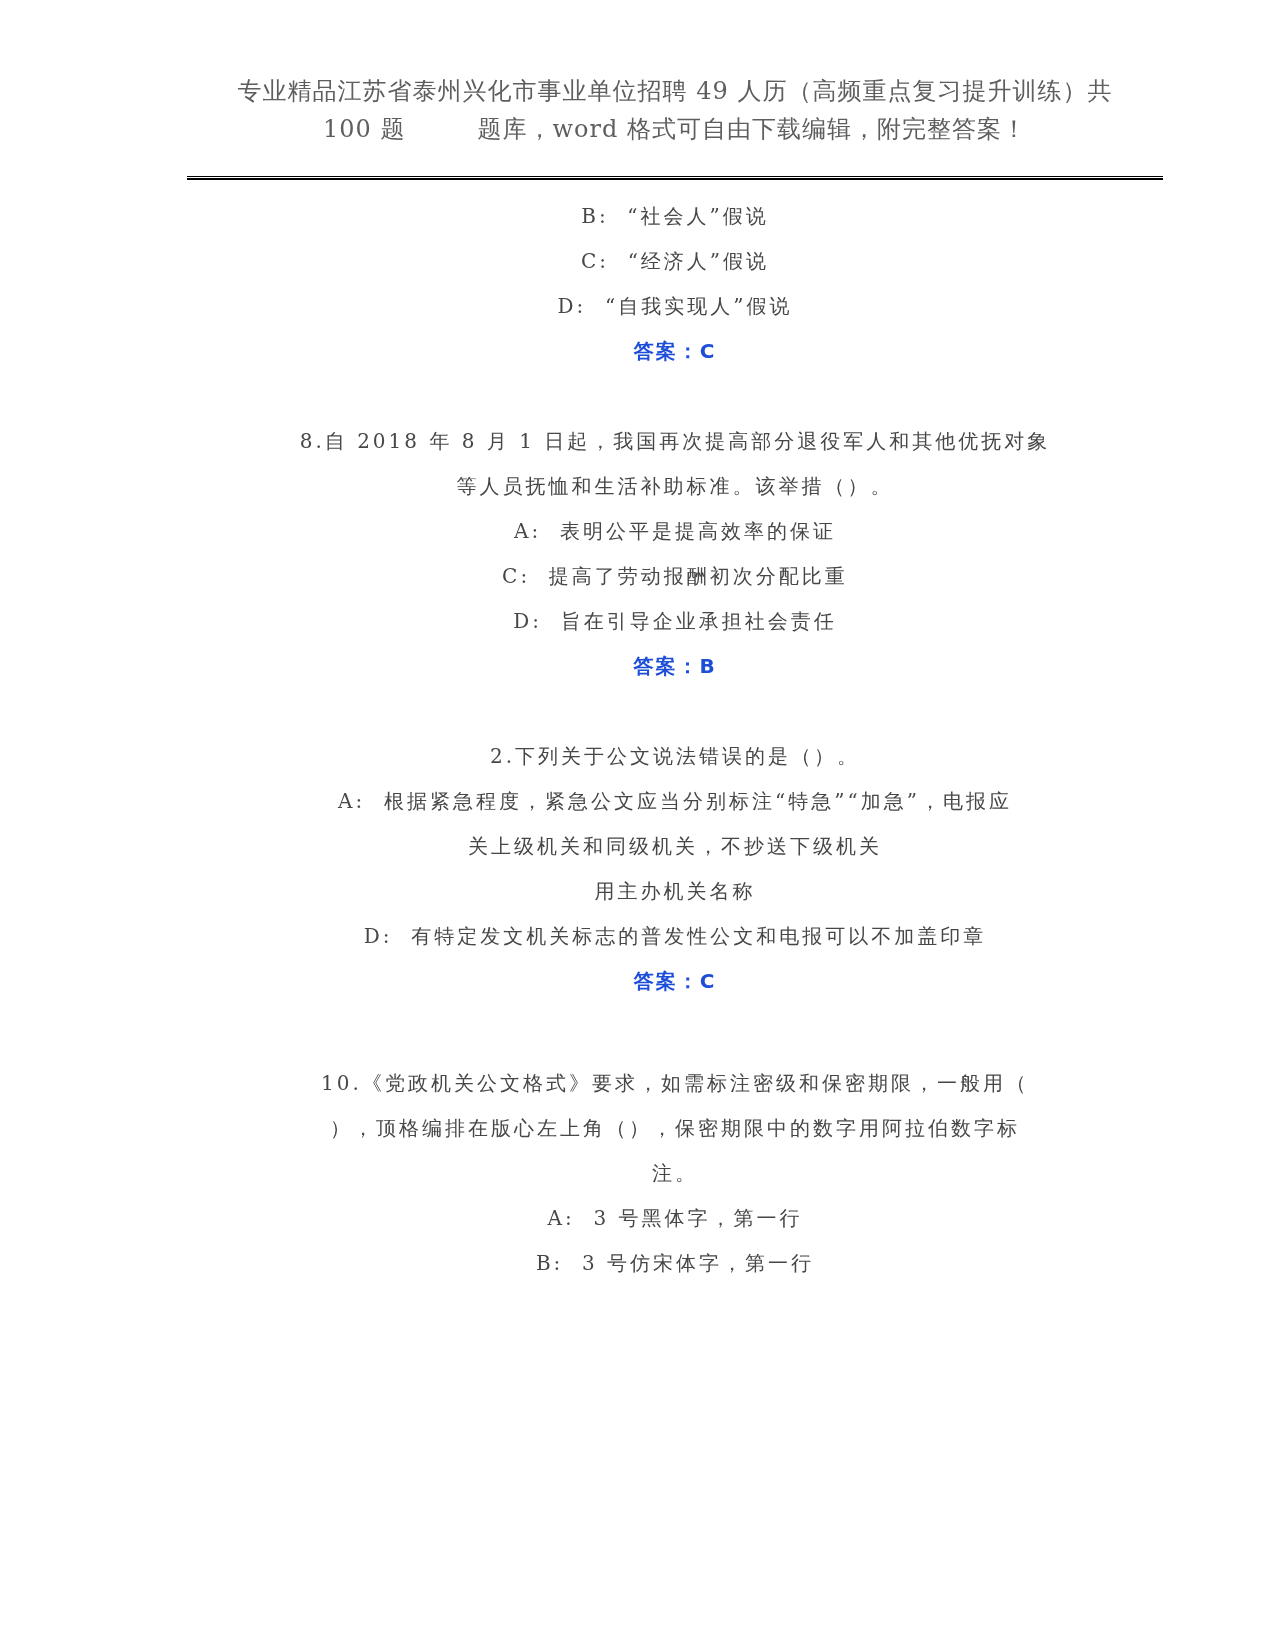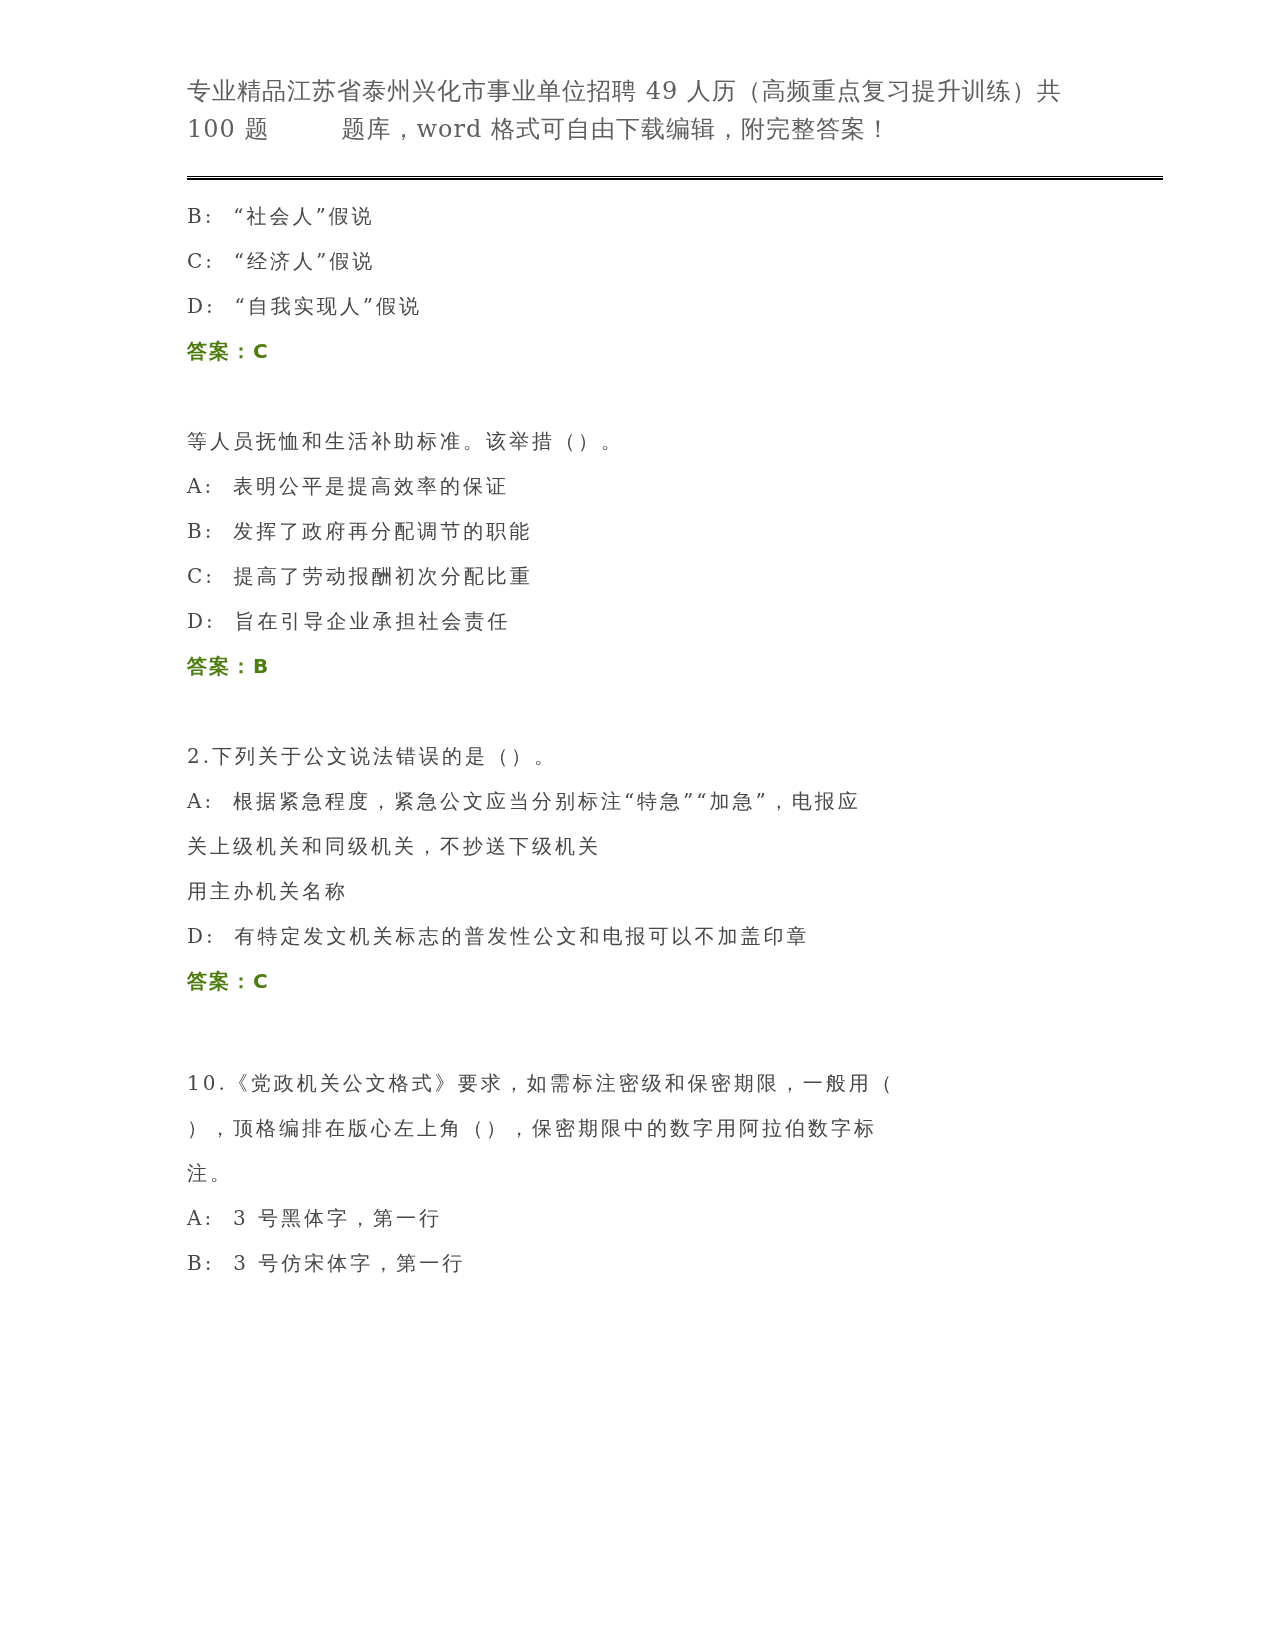--- a/index.html
+++ b/index.html
@@ -10,20 +10,21 @@
     height: 1650px;
     background: #ffffff;
     overflow: hidden;
     font-family: "DejaVu Serif", "Liberation Serif", serif;
   }
   .content {
     position: absolute;
     left: 187px;
     top: 72px;
     width: 976px;
+    text-align: center;
   }
   .doc-header {
     color: #5e5e5e;
     font-size: 24px;
     line-height: 38px;
     letter-spacing: 1px;
   }
   .h-line { white-space: pre; }
   .h2-right { margin-left: 72px; }
   .header-rule {
@@ -36,21 +37,21 @@
     margin-top: 14px;
     color: #474747;
     font-size: 20px;
     line-height: 45px;
     letter-spacing: 3px;
   }
   .ln { white-space: pre; }
   .answer {
     font-family: "DejaVu Sans", "Liberation Sans", sans-serif;
     font-weight: 700;
-    color: #4d7c0f;
+    color: #1d4ed8;
     letter-spacing: 2px;
   }
   .gap { height: 45px; }
   .gap-lg { height: 57px; }
 </style>
 </head>
 <body>
 
 <div class="page">
   <div class="content">
@@ -66,23 +67,23 @@
       <section>
         <p class="ln">B:  “社会人”假说</p>
         <p class="ln">C:  “经济人”假说</p>
         <p class="ln">D:  “自我实现人”假说</p>
         <p class="ln answer">答案：C</p>
       </section>
 
       <div class="gap"></div>
 
       <section>
+        <p class="ln">8.自 2018 年 8 月 1 日起，我国再次提高部分退役军人和其他优抚对象</p>
         <p class="ln">等人员抚恤和生活补助标准。该举措（）。</p>
         <p class="ln">A:  表明公平是提高效率的保证</p>
-        <p class="ln">B:  发挥了政府再分配调节的职能</p>
         <p class="ln">C:  提高了劳动报酬初次分配比重</p>
         <p class="ln">D:  旨在引导企业承担社会责任</p>
         <p class="ln answer">答案：B</p>
       </section>
 
       <div class="gap"></div>
 
       <section>
         <p class="ln">2.下列关于公文说法错误的是（）。</p>
         <p class="ln">A:  根据紧急程度，紧急公文应当分别标注“特急”“加急”，电报应</p>

